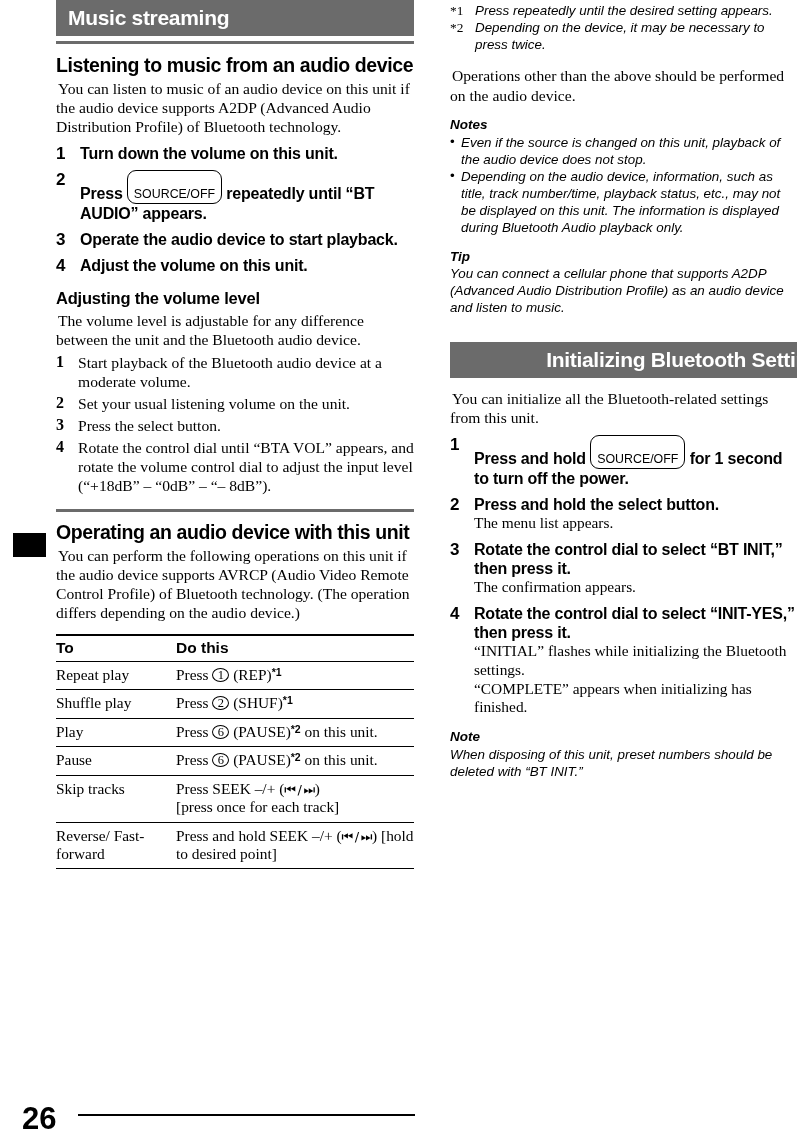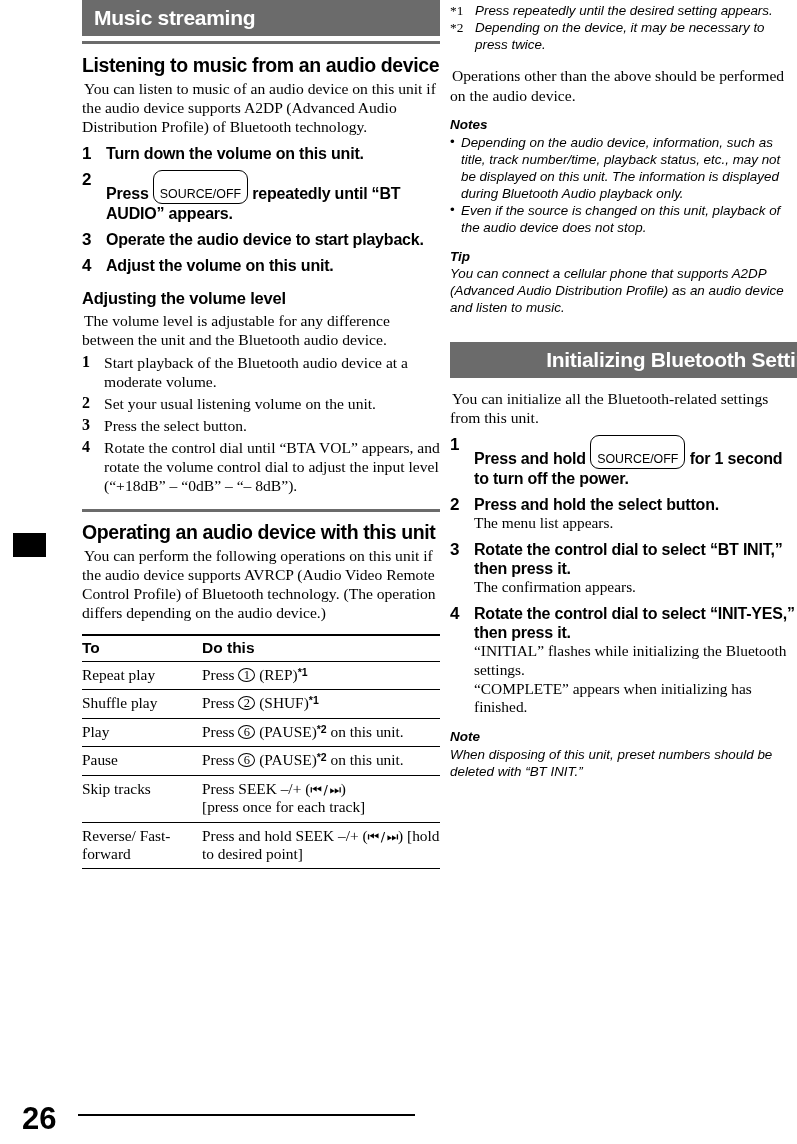--- a/index.html
+++ b/index.html
@@ -9,21 +9,21 @@
     background: #ffffff;
     font-family: "Liberation Serif", serif;
     color: #000;
     position: relative;
     overflow: hidden;
   }
 
   
   #page { position:relative; width:797px; height:1144px; }
 
-  .col-left  { position:absolute; left:56px;  top:0;  width:358px;margin-left:26px; }
+  .col-left  { position:absolute; left:56px;  top:0;  width:358px; }
   .col-right { position:absolute; left:450px; top:0;  width:347px; }
 
   
   .section-bar {
     background:#6b6b6b;
     color:#ffffff;
     font-family:"Liberation Sans", sans-serif;
     font-weight:bold;
     font-size:21px;
     letter-spacing:-0.3px;
@@ -322,22 +322,22 @@
         <li><span class="mk">*1</span><span>Press repeatedly until the desired setting appears.</span></li>
         <li><span class="mk">*2</span><span>Depending on the device, it may be necessary to press twice.</span></li>
       </ul>
 
     <div style="height:13px"></div>
     <p class="body">Operations other than the above should be performed on the audio device.</p>
 
     <div style="height:11px"></div>
     <p class="note-head">Notes</p>
     <ul class="bullets" id="notes-list">
+        <li>Even if the source is changed on this unit, playback of the audio device does not stop.</li>
         <li>Depending on the audio device, information, such as title, track number/time, playback status, etc., may not be displayed on this unit. The information is displayed during Bluetooth Audio playback only.</li>
-        <li>Even if the source is changed on this unit, playback of the audio device does not stop.</li>
       </ul>
 
     <div style="height:12px"></div>
     <p class="note-head">Tip</p>
     <p class="note-body">You can connect a cellular phone that supports A2DP (Advanced Audio Distribution Profile) as an audio device and listen to music.</p>
 
     <div style="height:26px"></div>
 
     <div class="section-bar right-bar">Initializing Bluetooth Settings</div>
 

